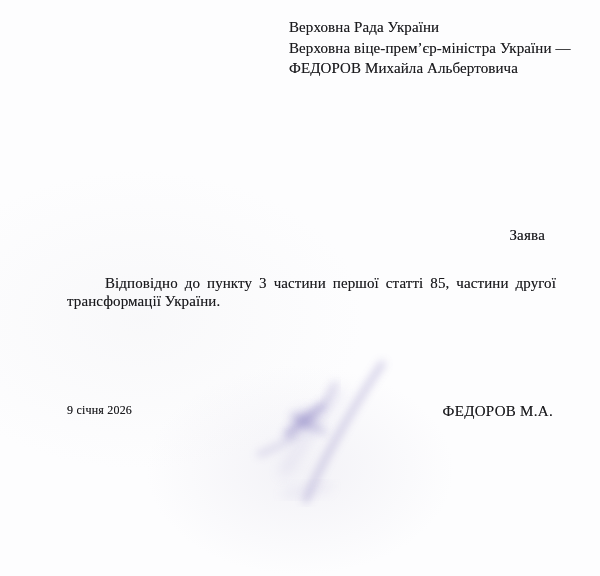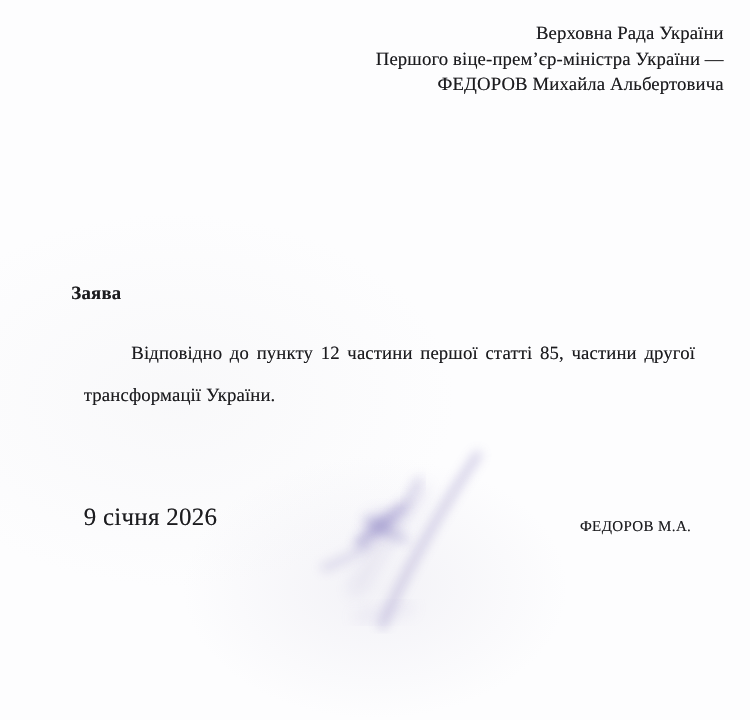--- a/index.html
+++ b/index.html
@@ -25,91 +25,88 @@
   .txt { text-shadow: 0 0 0.5px rgba(28,28,32,0.55); }
 
   .recipient {
     position: absolute;
     left: 289px;
     top: 17px;
     width: 290px;
     font-size: 15px;
     line-height: 20.6px;
     letter-spacing: 0.1px;
-    text-align: right;
   }
 
   .doc-title {
     position: absolute;
     left: 57px;
     top: 227px;
     width: 488px;
-    text-align: left;
+    text-align: right;
     font-size: 15px;
     letter-spacing: 0.2px;
-    font-weight: bold;
   }
 
   .body-par {
     position: absolute;
     left: 67px;
     top: 274px;
     width: 489px;
     font-size: 15px;
     line-height: 18.3px;
     letter-spacing: 0.1px;
   }
   .body-line {
     text-align: justify;
     text-align-last: justify;
     white-space: normal;
   }
   .body-line.first { padding-left: 38px; }
-  .body-line.last  { text-align: center; text-align-last: left; margin-top: 16px; }
+  .body-line.last  { text-align: center; text-align-last: left; }
 
   .date-line {
     position: absolute;
     left: 67px;
     top: 403px;
-    font-size: 20px;
+    font-size: 12px;
     letter-spacing: 0.2px;
   }
   .signatory {
     position: absolute;
     right: 47px;
     top: 403px;
-    font-size: 12px;
+    font-size: 15px;
     letter-spacing: 0.3px;
-    margin-top: 11px;
   }
 
   .signature-wrap {
     position: absolute;
     left: 238px;
     top: 342px;
     width: 175px;
     height: 165px;
     pointer-events: none;
   }
 </style>
 </head>
 <body>
 
 <div class="page">
 
   <div class="recipient txt">
     <div>Верховна Рада України</div>
-    <div>Першого віце-прем’єр-міністра України —</div>
+    <div>Верховна віце-прем’єр-міністра України —</div>
     <div>ФЕДОРОВ Михайла Альбертовича</div>
   </div>
 
   <div class="doc-title txt">Заява</div>
 
   <div class="body-par txt">
-    <div class="body-line first">Відповідно до пункту 12 частини першої статті 85, частини другої</div>
+    <div class="body-line first">Відповідно до пункту 3 частини першої статті 85, частини другої</div>
     <div class="body-line last">трансформації України.</div>
   </div>
 
   <div class="date-line txt">9 січня 2026</div>
 
   <div class="signatory txt">ФЕДОРОВ М.А.</div>
 
   <div class="signature-wrap">
     <svg width="175" height="165" viewBox="0 0 175 165" xmlns="http://www.w3.org/2000/svg">
       <defs>

